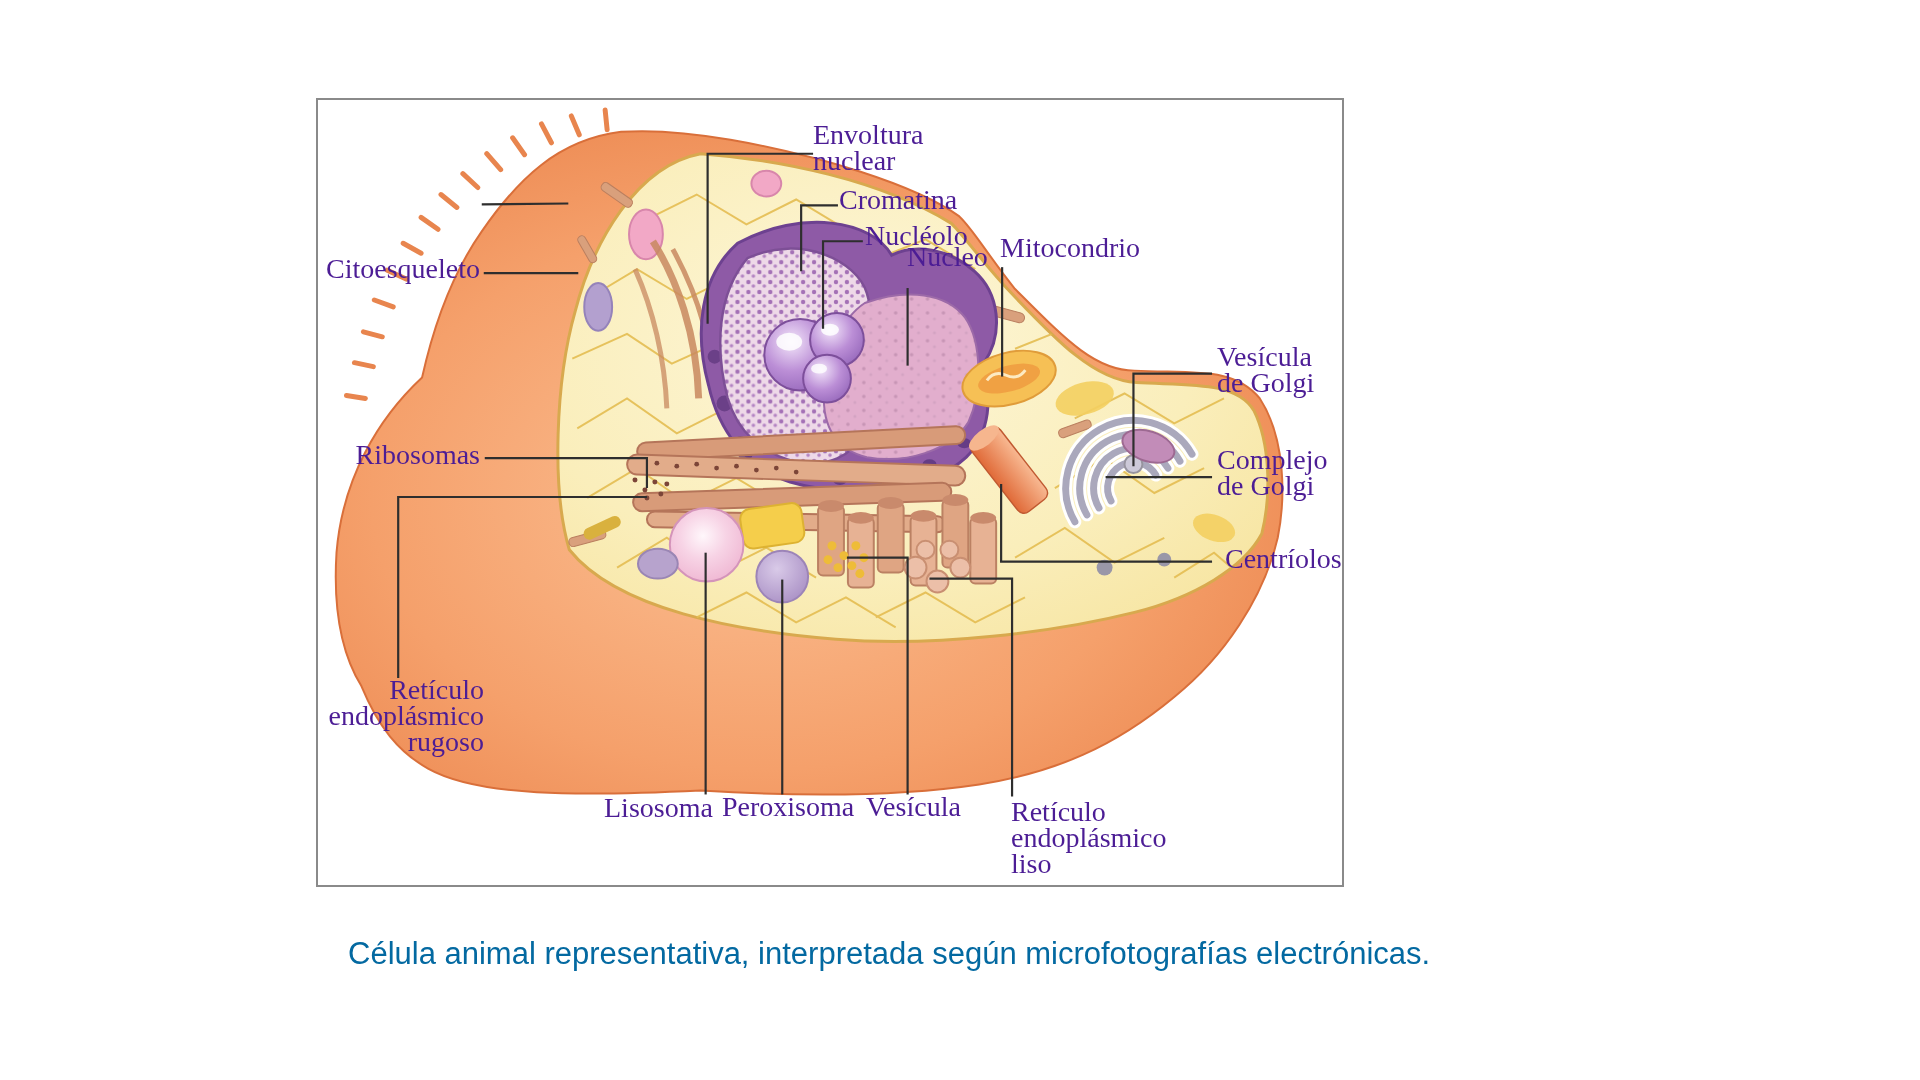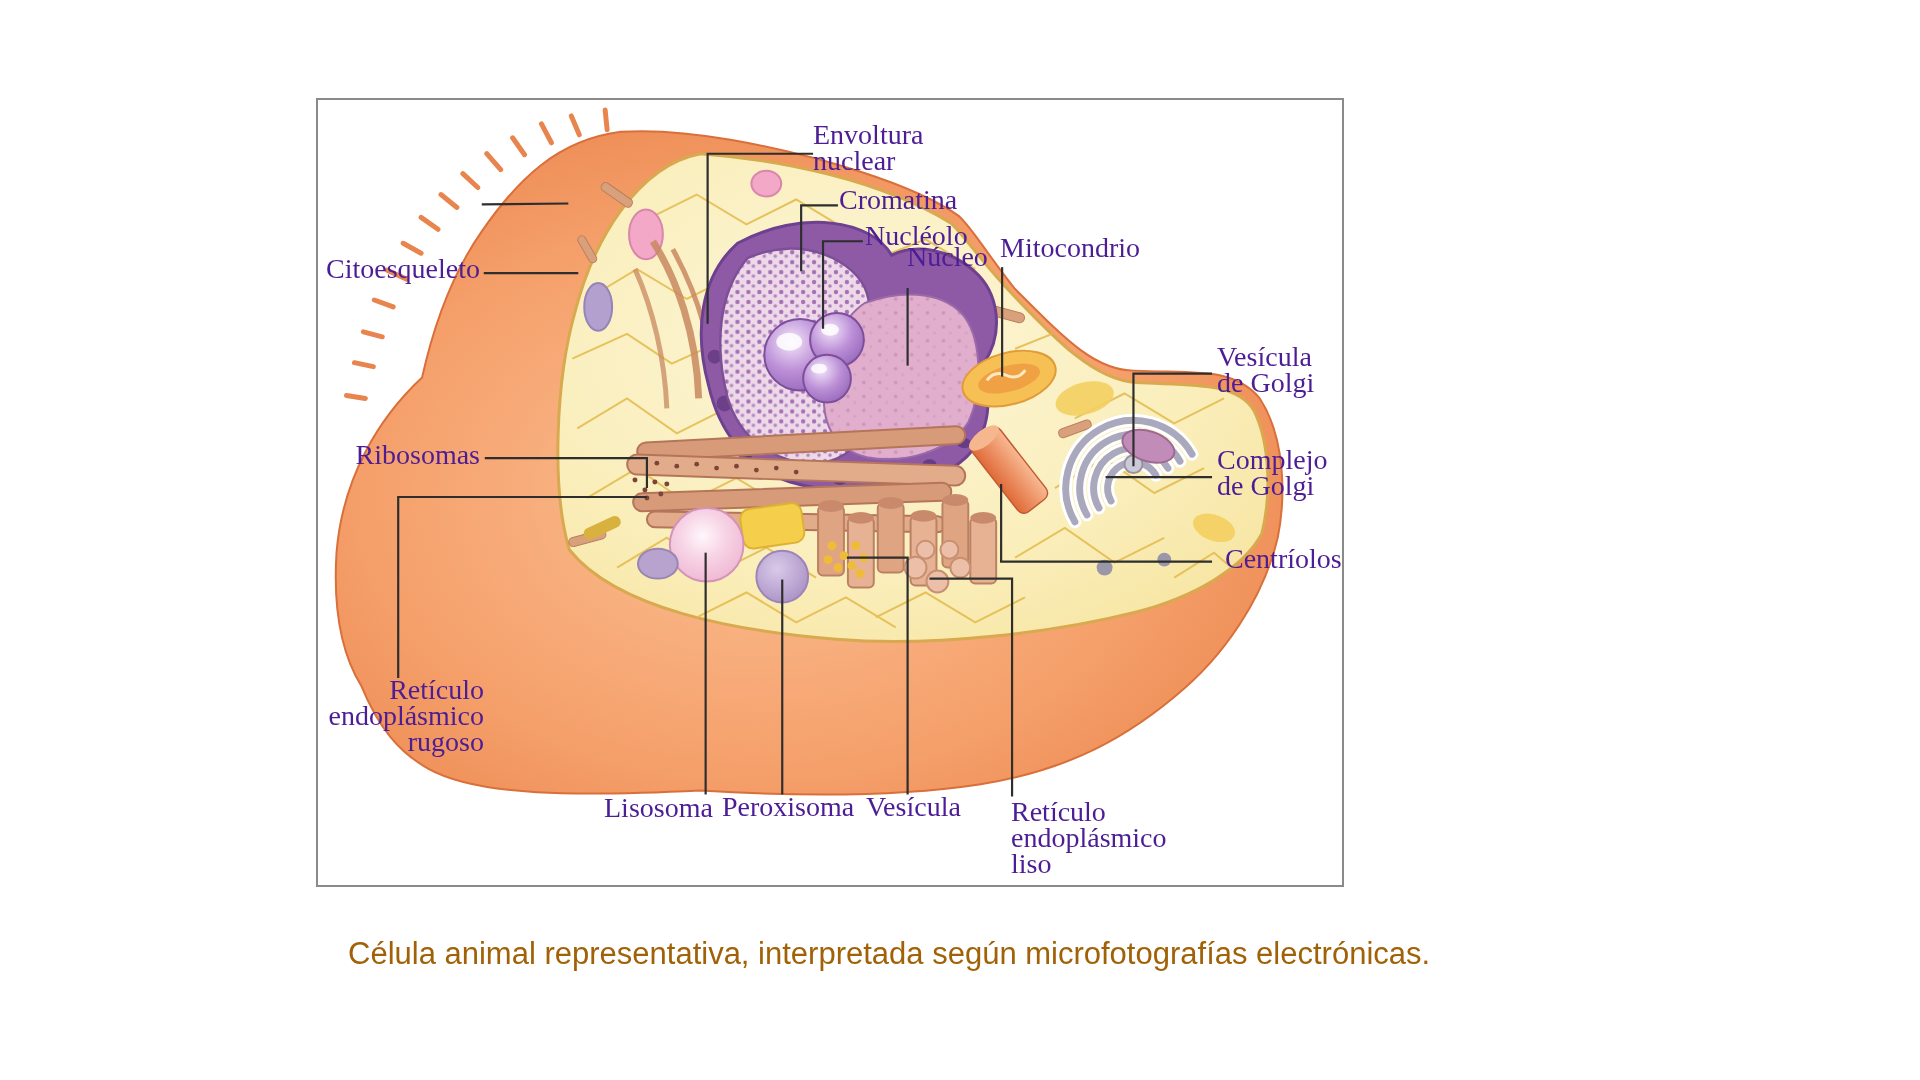--- a/index.html
+++ b/index.html
@@ -5,21 +5,21 @@
   html,body{margin:0;padding:0;background:#ffffff;}
   .page{position:relative;width:1920px;height:1080px;background:#ffffff;overflow:hidden;
         font-family:"Liberation Sans",sans-serif;}
   .figure-box{position:absolute;left:316px;top:98px;width:1028px;height:789px;
         border:2px solid #8a8a8a;box-sizing:border-box;background:#ffffff;}
   .figure-box svg{display:block;width:100%;height:100%;}
   .lbl{position:absolute;font-family:"Liberation Serif",serif;font-size:28px;line-height:26px;
         color:#4c1d95;white-space:pre-line;}
   .lbl.r{text-align:right;}
   .caption{position:absolute;left:348px;top:936px;margin:0;font-family:"Liberation Sans",sans-serif;
-        font-size:31px;color:#a16207;}
+        font-size:31px;color:#0369a1;}
 </style>
 </head>
 <body>
 
 <div class="page">
 
   <div class="figure-box">
     <svg viewBox="0 0 1028 789" aria-hidden="true">
       <defs>
         <radialGradient id="orangeGrad" cx="45%" cy="55%" r="75%">

